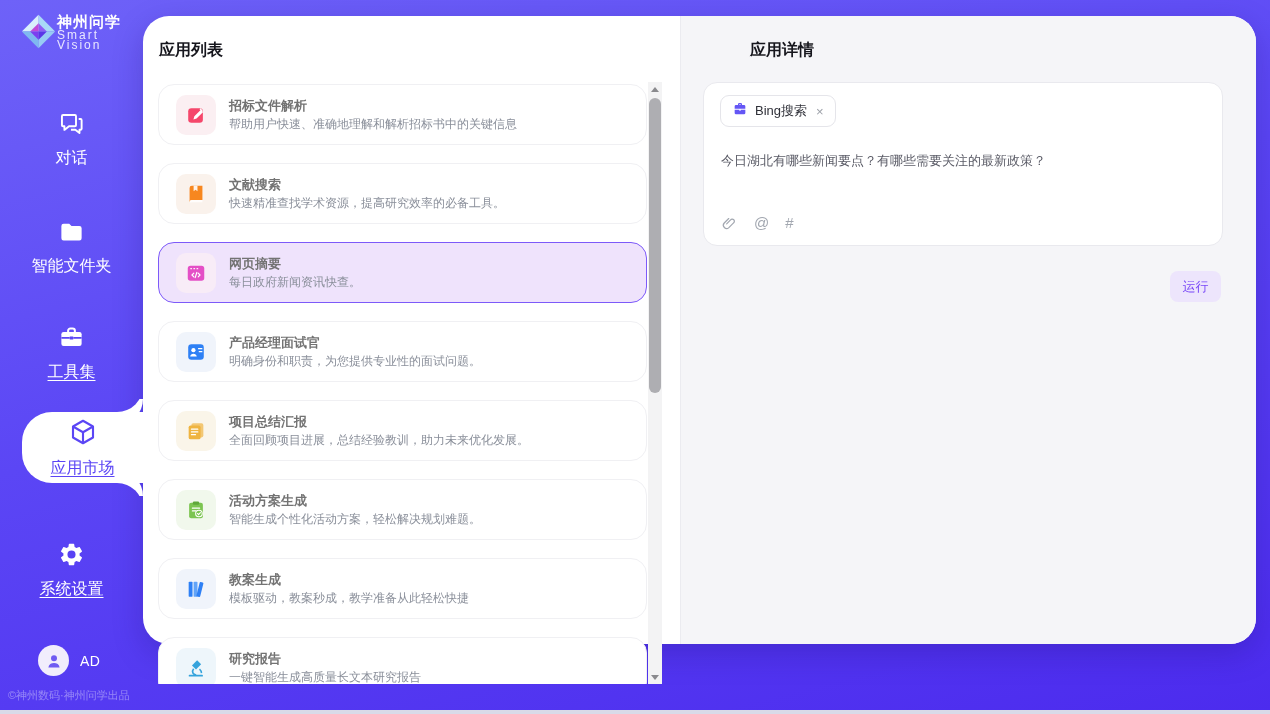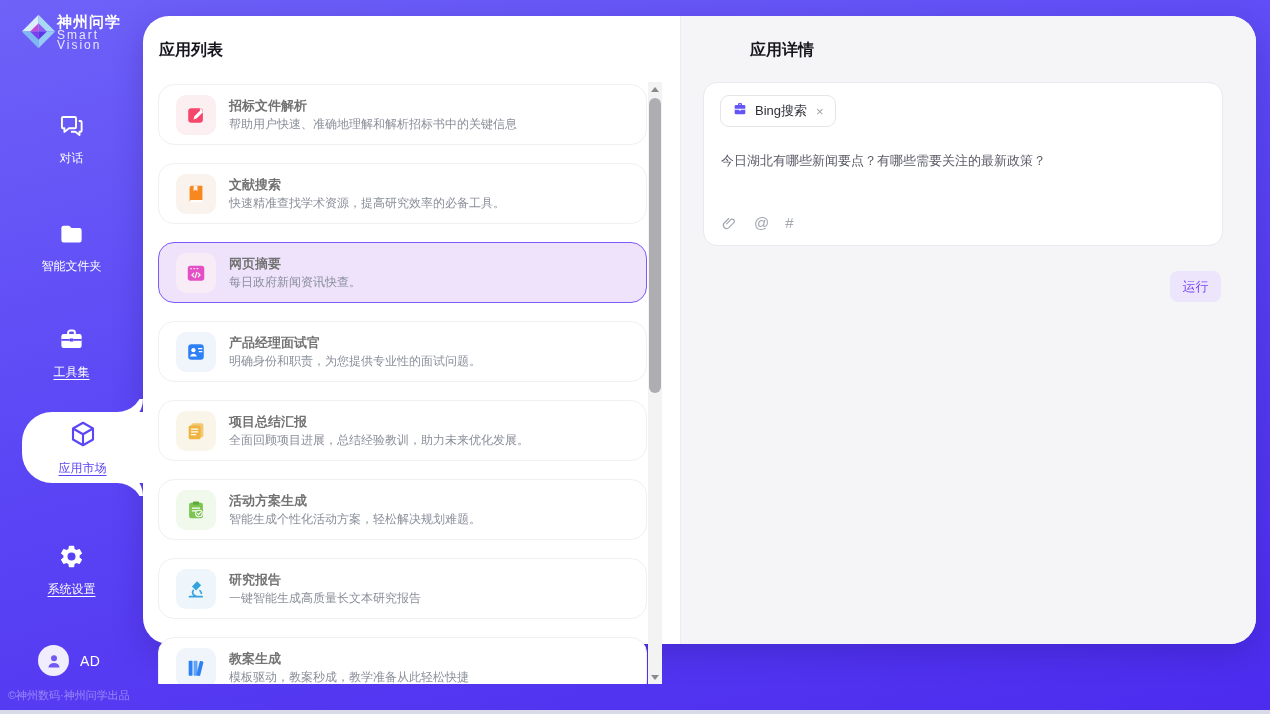--- a/index.html
+++ b/index.html
@@ -12,21 +12,21 @@
 
   
   .sidebar { position:absolute; left:0; top:0; width:143px; height:714px; z-index:5; }
   .logo { position:absolute; left:20px; top:13px; display:flex; align-items:center; }
   .logo-mark svg { display:block; }
   .logo-name { color:#fff; font-size:15px; font-weight:bold; letter-spacing:1px; line-height:17px; }
   .logo-sub { color:#E8E6FF; font-size:12px; letter-spacing:2px; line-height:10px; }
 
   .nav-item { position:absolute; left:0; width:143px; height:70px; display:flex; flex-direction:column;
     align-items:center; justify-content:center; gap:7px; color:#fff; cursor:pointer; }
-  .nav-label { font-size:12px; color:#fff; }
+  .nav-label { font-size:16px; color:#fff; }
   .nav-label.underlined { text-decoration:underline; text-underline-offset:3px; }
   .nav-item.active { left:22px; width:121px; height:71px; background:#fff; border-radius:30px 0 0 30px; }
   .nav-item.active .nav-label { color:#5B46F5; }
   .nav-item.active::before { content:""; position:absolute; top:-26px; right:0; width:26px; height:26px;
     background:transparent; border-bottom-right-radius:26px; box-shadow:0 13px 0 0 #fff; }
   .nav-item.active::after { content:""; position:absolute; bottom:-26px; right:0; width:26px; height:26px;
     background:transparent; border-top-right-radius:26px; box-shadow:0 -13px 0 0 #fff; }
 
   .user { position:absolute; left:38px; top:645px; display:flex; align-items:center; gap:11px; cursor:pointer; }
   .user-avatar { width:31px; height:31px; border-radius:50%; background:#F1EDFC; display:flex; align-items:center; justify-content:center; }
@@ -233,44 +233,44 @@
                   <circle cx="15.2" cy="15.8" r="3.6" fill="#7CC551" stroke="#fff" stroke-width="1.2"></circle>
                   <path d="M13.6 15.8l1.2 1.2 2-2.2" stroke="#fff" stroke-width="1.2" fill="none" stroke-linecap="round"></path>
                 </svg>
               </span>
               <div>
                 <div class="card-name">活动方案生成</div>
                 <div class="card-desc">智能生成个性化活动方案，轻松解决规划难题。</div>
               </div>
             </article>
             <article class="card">
+              <span class="tile" style="background: rgb(240, 244, 251);">
+                <svg width="22" height="22" viewBox="0 0 24 24">
+                  <rect x="4" y="4" width="4.2" height="16.5" rx="1" fill="#2E80F5"></rect>
+                  <rect x="9.4" y="4" width="4.2" height="16.5" rx="1" fill="#62A4F8"></rect>
+                  <rect x="14.2" y="4.4" width="4.2" height="16.3" rx="1" transform="rotate(14 16.3 12.5)" fill="#2E80F5"></rect>
+                </svg>
+              </span>
+              <div>
+                <div class="card-name">教案生成</div>
+                <div class="card-desc">模板驱动，教案秒成，教学准备从此轻松快捷</div>
+              </div>
+            </article>
+            <article class="card">
               <span class="tile" style="background: rgb(238, 246, 251);">
                 <svg width="22" height="22" viewBox="0 0 24 24">
                   <path d="M13.2 3.6l4.4 4.4-5.6 5.6-4.4-4.4z" fill="#35A3DC"></path>
                   <path d="M9.4 12.8c-2.4 3.4-.8 6.4 2.8 6.8" stroke="#35A3DC" stroke-width="1.8" fill="none"></path>
                   <path d="M15.8 13.2a6.4 6.4 0 0 1 2.2 4.4" stroke="#35A3DC" stroke-width="1.6" fill="none"></path>
                   <path d="M5 20.4h13.6" stroke="#35A3DC" stroke-width="2" stroke-linecap="round"></path>
                 </svg>
               </span>
               <div>
                 <div class="card-name">研究报告</div>
                 <div class="card-desc">一键智能生成高质量长文本研究报告</div>
-              </div>
-            </article>
-            <article class="card">
-              <span class="tile" style="background: rgb(240, 244, 251);">
-                <svg width="22" height="22" viewBox="0 0 24 24">
-                  <rect x="4" y="4" width="4.2" height="16.5" rx="1" fill="#2E80F5"></rect>
-                  <rect x="9.4" y="4" width="4.2" height="16.5" rx="1" fill="#62A4F8"></rect>
-                  <rect x="14.2" y="4.4" width="4.2" height="16.3" rx="1" transform="rotate(14 16.3 12.5)" fill="#2E80F5"></rect>
-                </svg>
-              </span>
-              <div>
-                <div class="card-name">教案生成</div>
-                <div class="card-desc">模板驱动，教案秒成，教学准备从此轻松快捷</div>
               </div>
             </article>
           </div>
       </div>
       <div class="scrollbar">
         <div class="sb-btn up">
             <i class="tri-up"></i>
           </div>
         <div class="sb-thumb"></div>
         <div class="sb-btn down">

